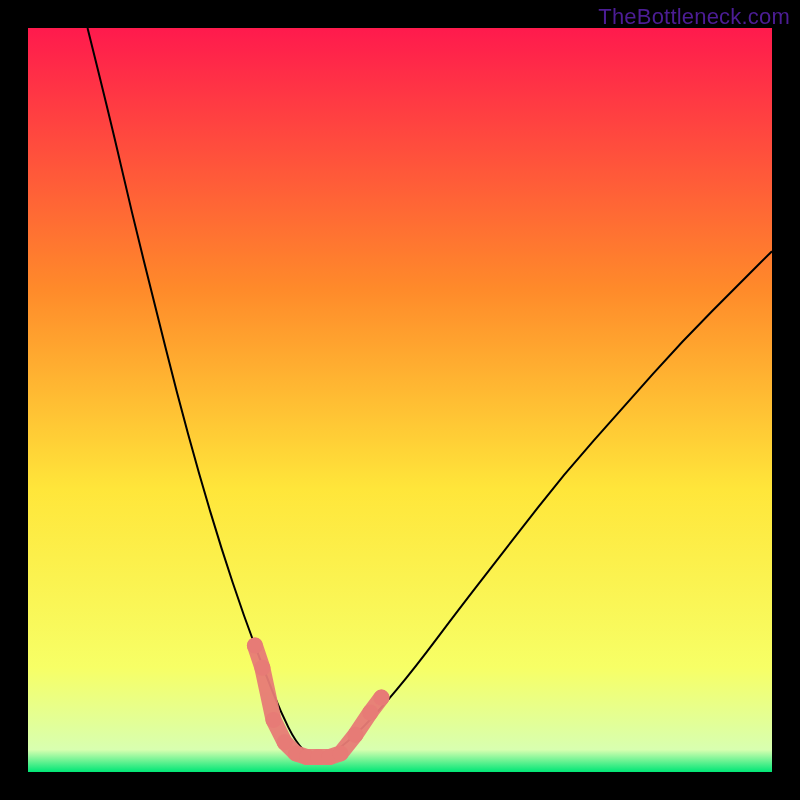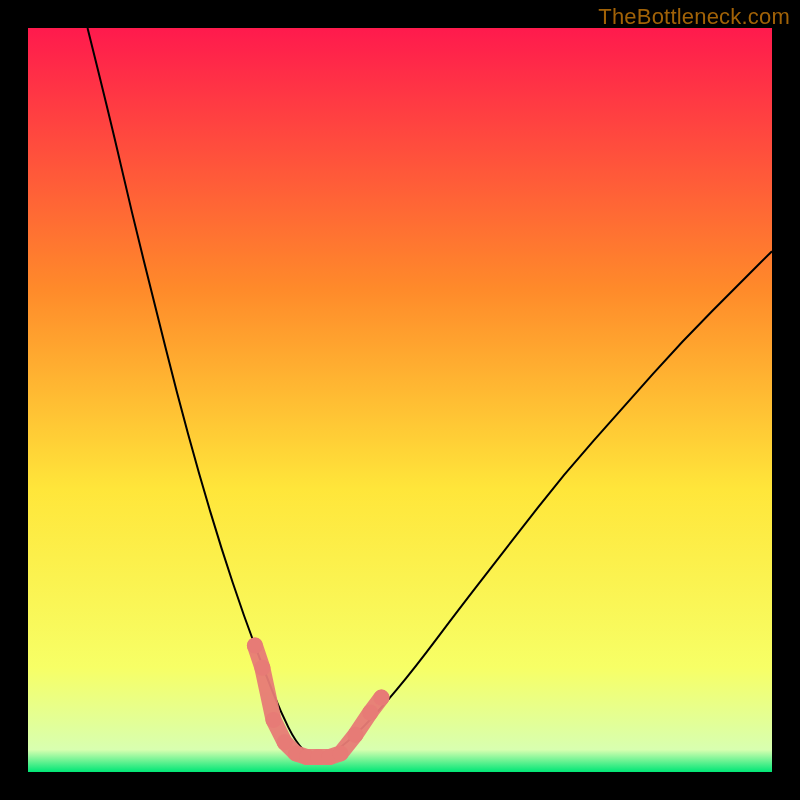--- a/index.html
+++ b/index.html
@@ -14,21 +14,21 @@
   .chart-wrap {
     position: relative;
     width: 800px;
     height: 800px;
   }
   .watermark {
     position: absolute;
     top: 4px;
     right: 10px;
     font-size: 22px;
-    color: #a16207;
+    color: #4c1d95;
     font-weight: 500;
     z-index: 10;
     letter-spacing: 0.2px;
   }
   svg {
     display: block;
   }
 </style>
 </head>
 <body>

